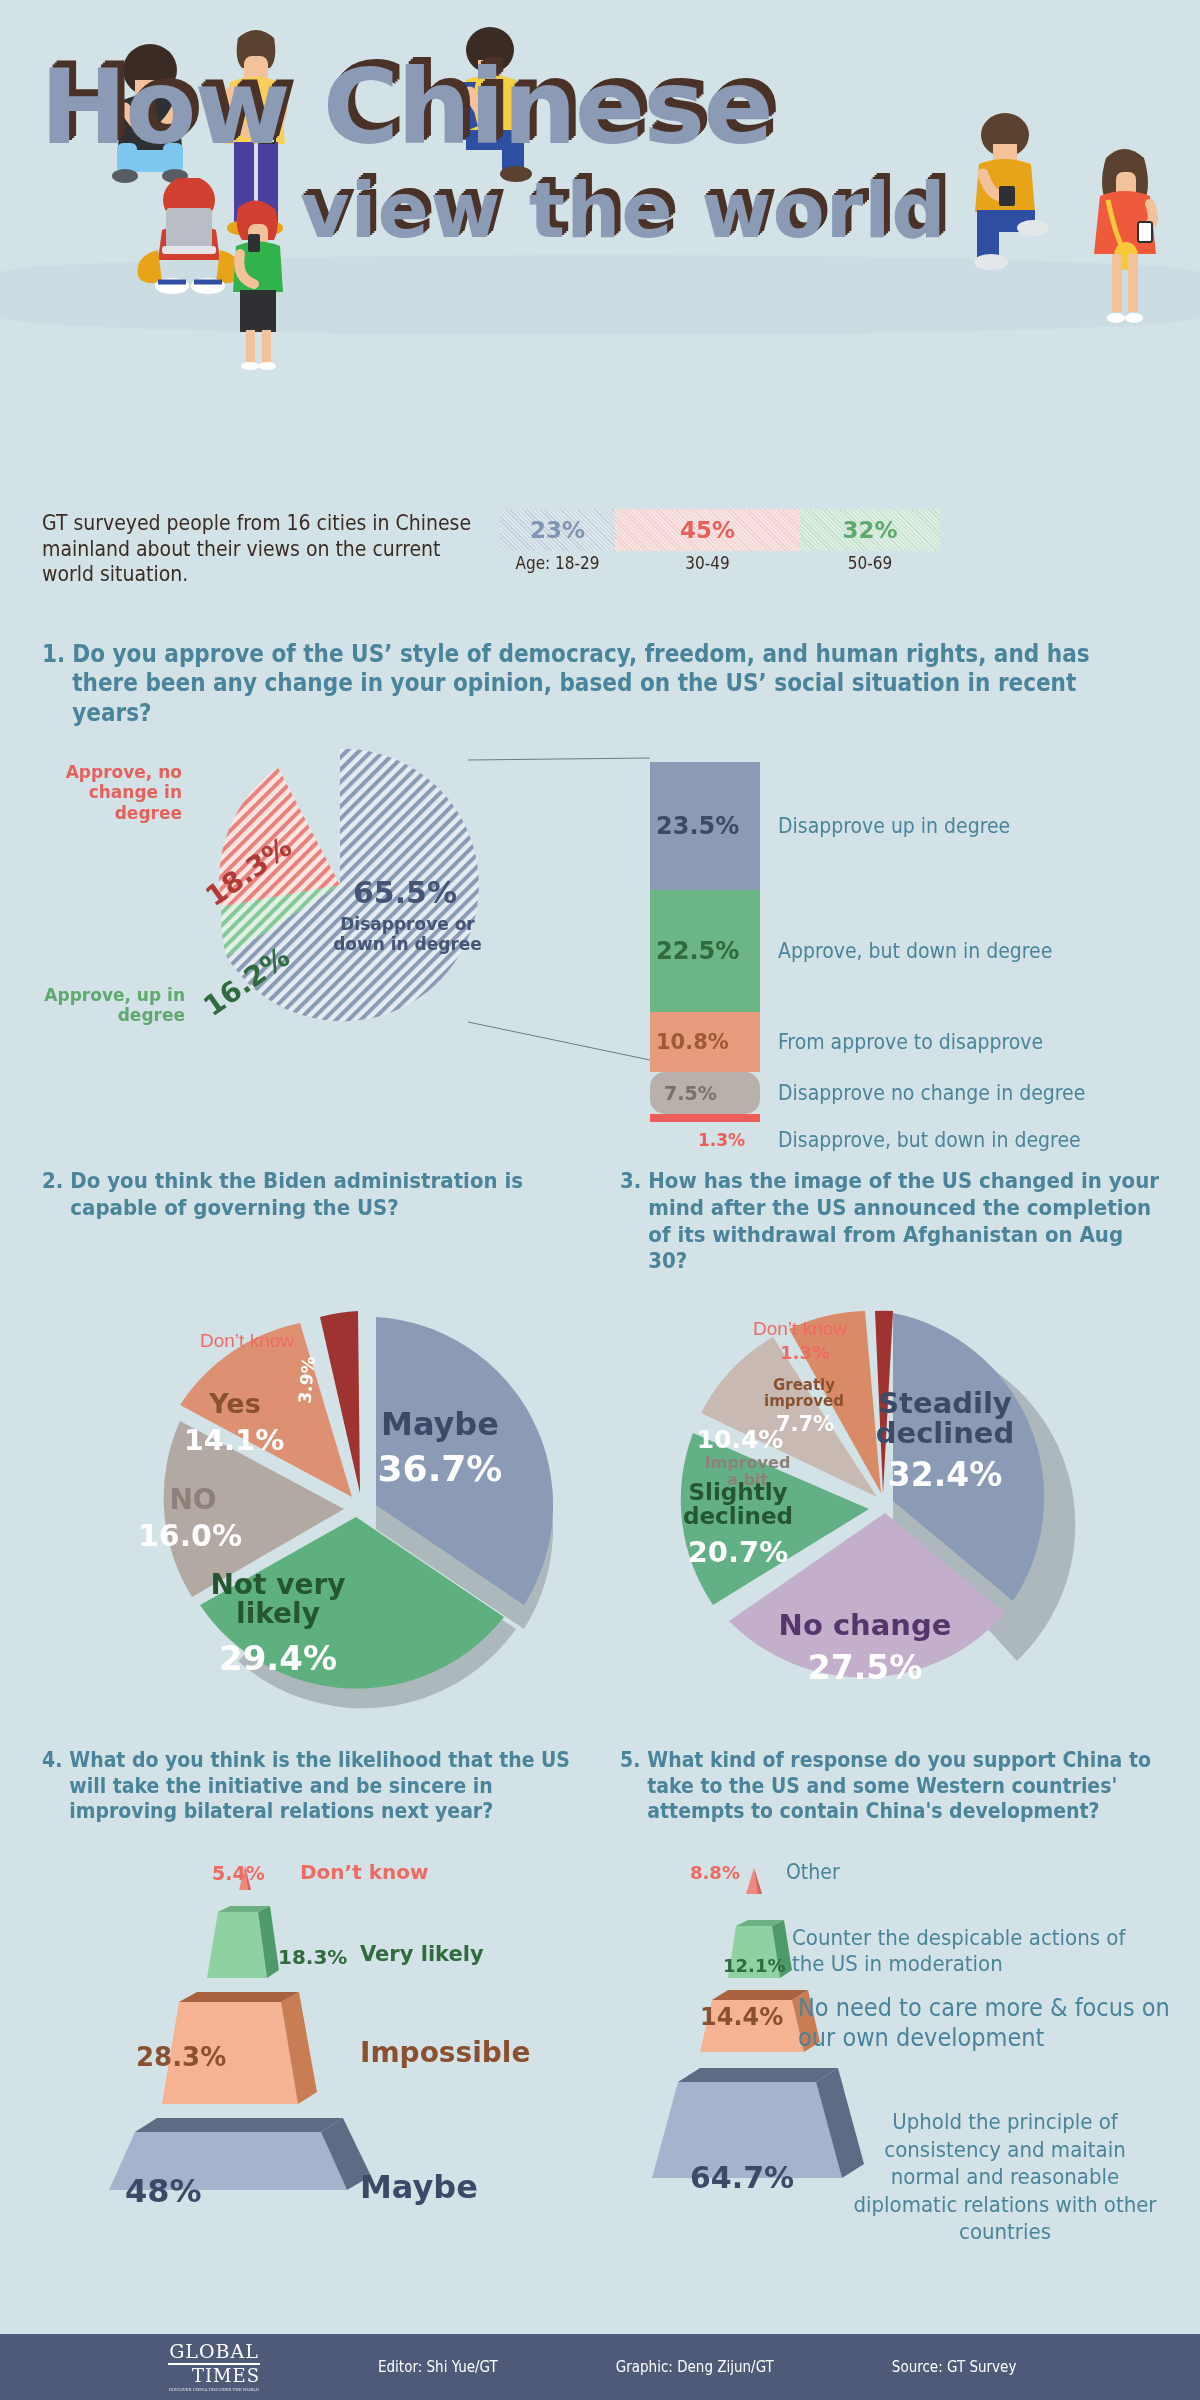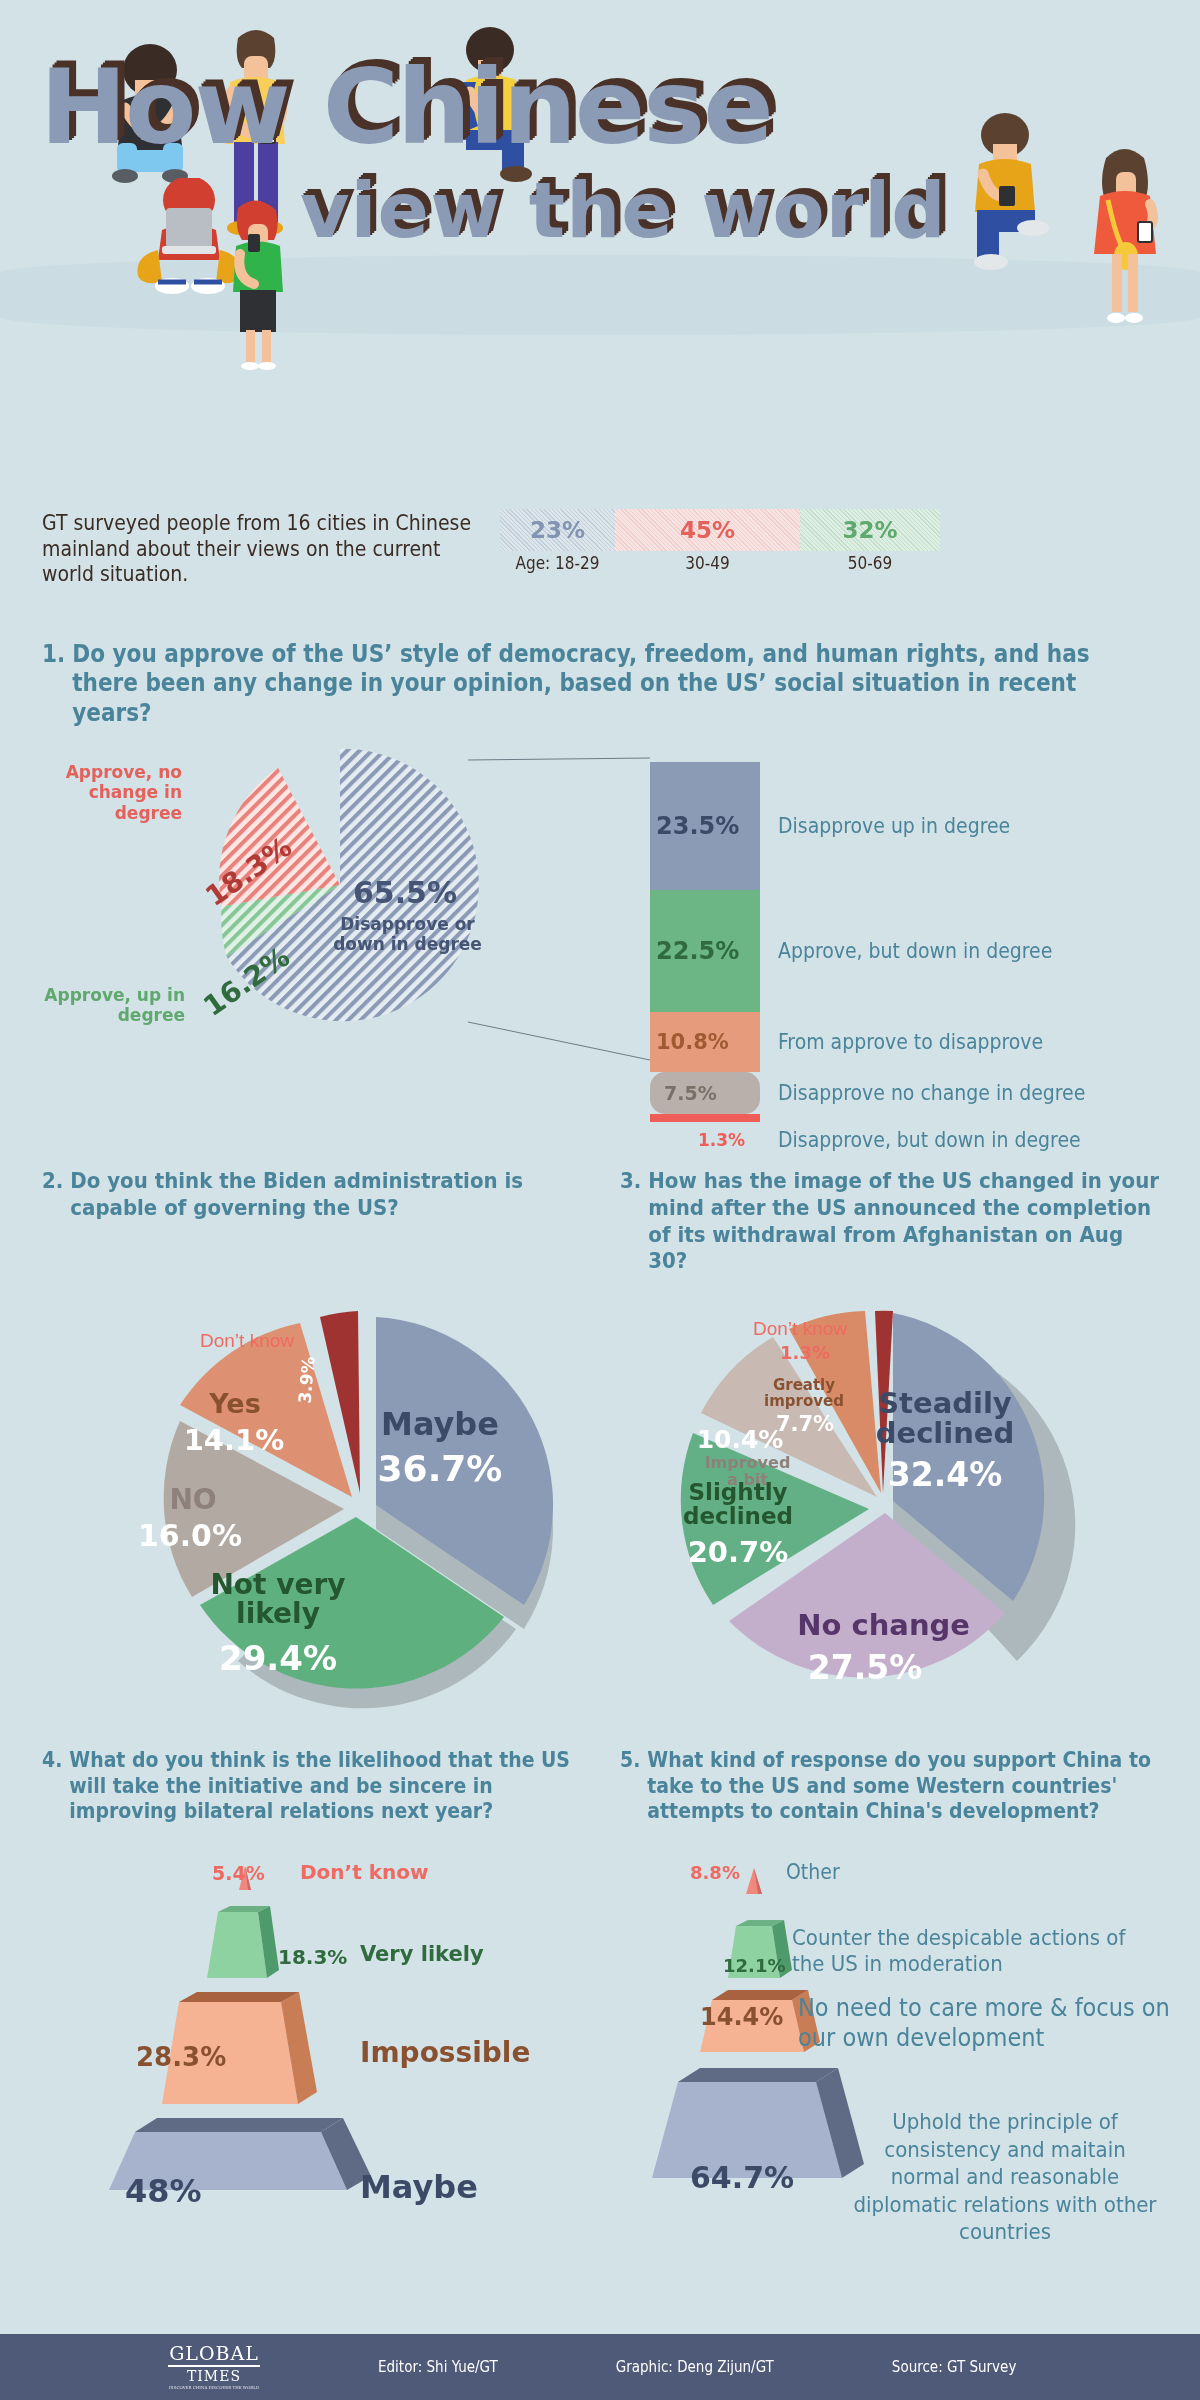--- a/index.html
+++ b/index.html
@@ -115,21 +115,21 @@
 
   
   .footer {
     position: absolute; left: 0; bottom: 0; width: 1200px; height: 66px;
     background: #4e5a78; display: flex; align-items: center;
   }
   .gt-logo { margin-left: 168px; width: 92px; text-align: center; color: #fff;
              font-family: "DejaVu Serif", serif; line-height: 1; }
   .gt-logo .l1 { font-size: 19px; letter-spacing: 1px; }
   .gt-logo .bar { height: 2px; background: #fff; margin: 2px 0; }
-  .gt-logo .l2 { font-size: 14px; letter-spacing: 1px; }
+  .gt-logo .l2 { font-size: 18px; letter-spacing: 1px; text-align: right; }
   .gt-logo .l3 { font-size: 4px; letter-spacing: 0px; margin-top: 3px; opacity: .85; }
   .foot-item { color: #fff; font-size: 15px;
                font-family: "DejaVu Sans Condensed","Liberation Sans", sans-serif; }
   .fi1 { margin-left: 118px; } .fi2 { margin-left: 118px; } .fi3 { margin-left: 118px; }
 </style>
 </head>
 <body>
 
 <div class="page">
 
@@ -374,21 +374,21 @@
   <div class="pie-txt" style="left:725px;top:1318px;width:150px;font-size:19px;color:#ef6a62;font-weight:400;font-family:'Liberation Sans',sans-serif;">Don’t know</div>
   <div class="pie-txt" style="left:760px;top:1342px;width:90px;font-size:18px;color:#ef6a62;">1.3%</div>
   <div class="pie-txt" style="left:758px;top:1378px;width:92px;font-size:15px;color:#8a5130;line-height:1.05;">Greatly improved</div>
   <div class="pie-txt" style="left:760px;top:1412px;width:90px;font-size:21px;color:#fff;">7.7%</div>
   <div class="pie-txt" style="left:690px;top:1425px;width:100px;font-size:25px;color:#fff;">10.4%</div>
   <div class="pie-txt" style="left:700px;top:1455px;width:95px;font-size:16px;color:#8d8179;line-height:1.05;">Improved a bit</div>
   <div class="pie-txt" style="left:668px;top:1480px;width:140px;font-size:23px;color:#24562f;line-height:1.05;">Slightly declined</div>
   <div class="pie-txt" style="left:668px;top:1535px;width:140px;font-size:29px;color:#fff;">20.7%</div>
   <div class="pie-txt" style="left:845px;top:1388px;width:200px;font-size:29px;color:#3c4a68;line-height:1.05;">Steadily declined</div>
   <div class="pie-txt" style="left:845px;top:1455px;width:200px;font-size:33px;color:#fff;">32.4%</div>
-  <div class="pie-txt" style="left:760px;top:1608px;width:210px;font-size:29px;color:#56356b;text-align:right;">No change</div>
+  <div class="pie-txt" style="left:760px;top:1608px;width:210px;font-size:29px;color:#56356b;">No change</div>
   <div class="pie-txt" style="left:760px;top:1648px;width:210px;font-size:33px;color:#fff;">27.5%</div>
 
   <div class="q q4">
     <span class="q-num">4.</span>
     <span>What do you think is the likelihood that the US will take the initiative and be sincere in improving bilateral relations next year?</span>
   </div>
   <div class="q q5">
     <span class="q-num">5.</span>
     <span>What kind of response do you support China to take to the US and some Western countries' attempts to contain China's development?</span>
   </div>

